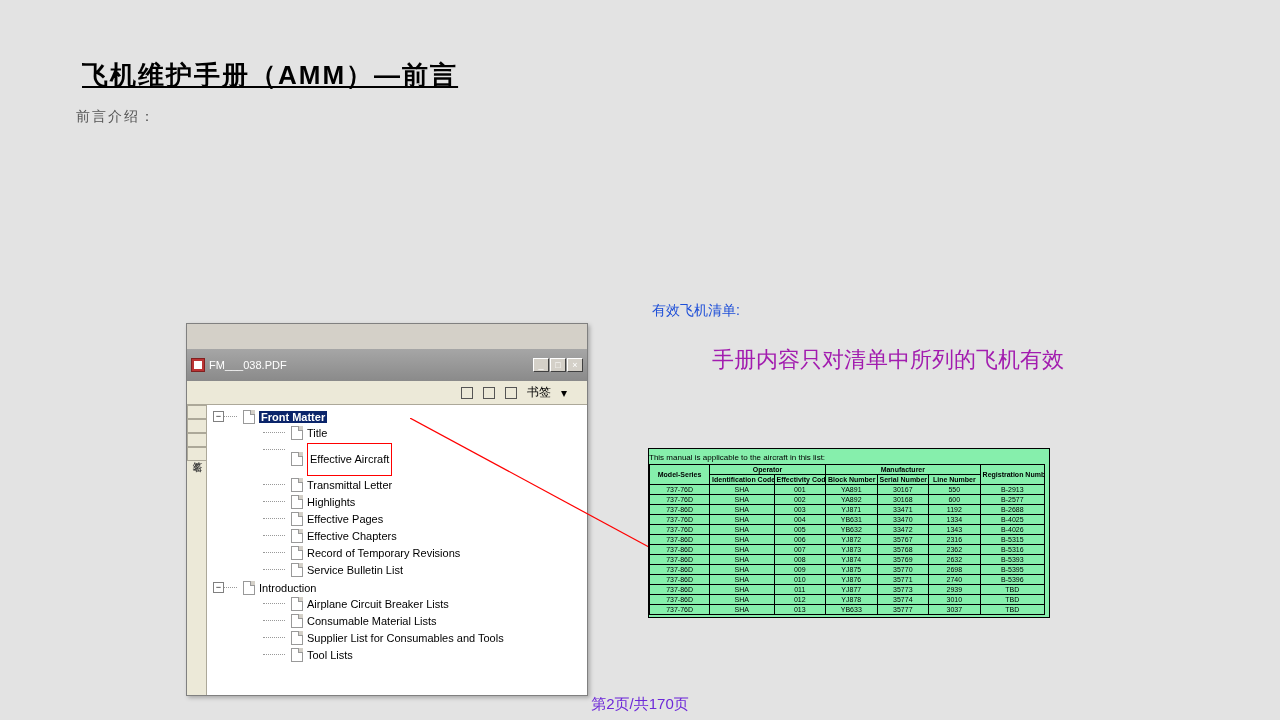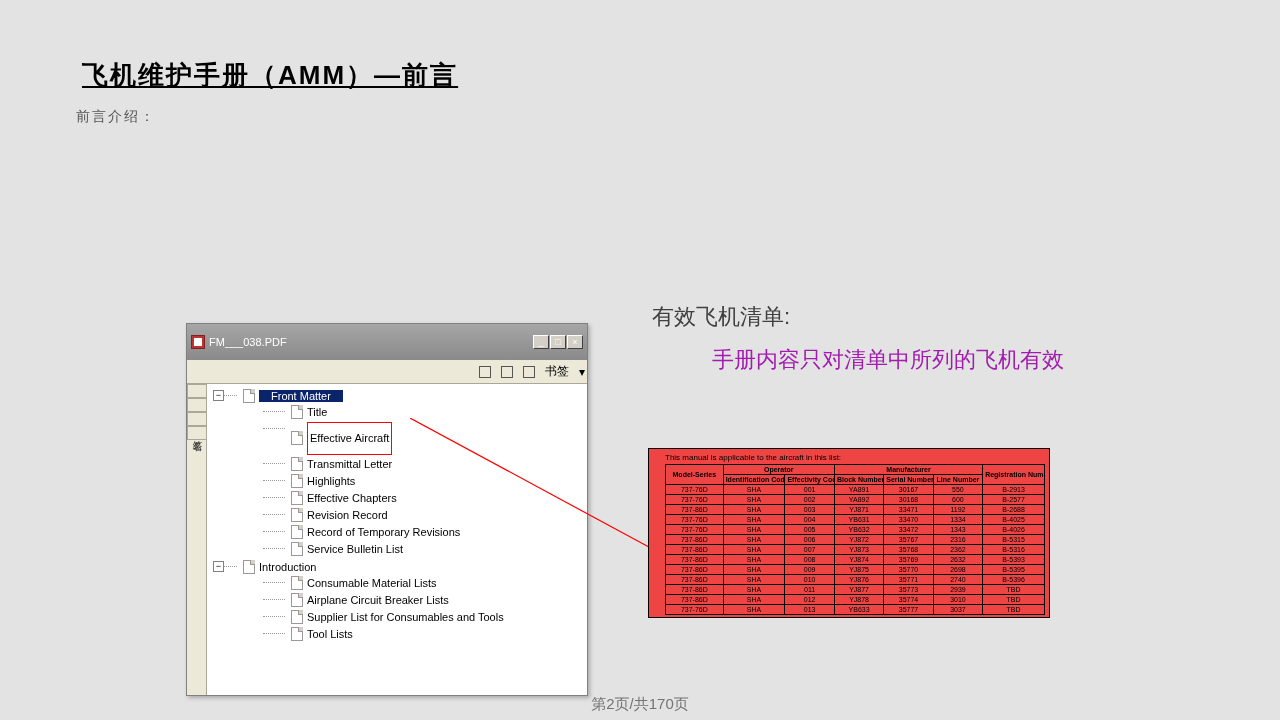--- a/index.html
+++ b/index.html
@@ -14,64 +14,64 @@
   .subtitle { position: absolute; left: 76px; top: 108px; font-size: 14px; color: #555; letter-spacing: 2px; }
 
   
   .pdf-window {
     position: absolute; left: 186px; top: 323px; width: 402px; height: 373px;
     background: #d4d0c8; border: 1px solid #808080;
     box-shadow: 2px 2px 4px rgba(0,0,0,.25);
     display: flex; flex-direction: column;
   }
   .titlebar {
-    height: 36px; background: linear-gradient(#a6a6a6,#8a8a8a);
+    height: 24px; background: linear-gradient(#a6a6a6,#8a8a8a);
     color: #fff; display: flex; align-items: center; font-size: 11px;
-    padding: 8px 4px; font-family: Tahoma, sans-serif;
+    padding: 16px 4px; font-family: Tahoma, sans-serif; margin-top: 25px;
   }
   .titlebar .pdf-icon { width:14px;height:14px;background:#b33; border:1px solid #802020; margin-right:4px; position:relative; }
   .titlebar .pdf-icon::after{content:"";position:absolute;left:2px;top:2px;right:2px;bottom:2px;background:#fff;}
   .winbtns{margin-left:auto;display:flex;gap:1px;}
   .winbtn{width:16px;height:14px;background:#d4d0c8;border:1px solid #fff;border-right-color:#404040;border-bottom-color:#404040;font-size:9px;display:flex;align-items:center;justify-content:center;font-family:Arial;}
-  .toolbar{height:24px;background:#ece9d8;display:flex;align-items:center;justify-content:flex-end;padding:0 2px;gap:10px;font-size:12px;border-bottom:1px solid #aca899;}
+  .toolbar{height:24px;background:#ece9d8;display:flex;align-items:center;justify-content:flex-end;padding:0 20px;gap:10px;font-size:12px;border-bottom:1px solid #aca899;}
   .tbicon{width:12px;height:12px;border:1px solid #555;}
   .tbtext{font-size:12px;}
 
   .pdf-body{flex:1;display:flex;background:#ece9d8;overflow:hidden;}
   .sidetabs{width:20px;display:flex;flex-direction:column;border-right:1px solid #aca899;}
   .sidetab{flex:0 0 auto;writing-mode:vertical-rl;font-size:10px;background:#ece9d8;border:1px solid #aca899;border-right:none;padding:6px 2px;text-align:center;color:#333;}
 
   .treewrap{flex:1;background:#fff;overflow:auto;font-family:Tahoma,sans-serif;font-size:11px;position:relative;}
   ul.tree{list-style:none;padding-left:8px;margin:4px 0;}
   ul.tree ul{list-style:none;padding-left:20px;}
   li.node{position:relative;padding:1px 0 1px 28px;white-space:nowrap;line-height:15px;}
   li.node::before{content:"";position:absolute;left:0;top:7px;width:22px;border-top:1px dotted #999;}
   li.branch>span.expander{position:absolute;left:-2px;top:2px;width:11px;height:11px;border:1px solid #808080;background:#fff;font-size:9px;line-height:9px;text-align:center;font-family:Arial;}
   .pageicon{display:inline-block;width:12px;height:14px;border:1px solid #999;background:#fff;vertical-align:-3px;margin-right:4px;position:relative;}
   .pageicon::after{content:"";position:absolute;right:-1px;top:-1px;width:4px;height:4px;background:#d4d0c8;border-left:1px solid #999;border-bottom:1px solid #999;}
-  .sel{background:#0a246a;color:#fff;padding:0 12px;}
+  .sel{background:#0a246a;color:#fff;padding:0 2px;font-weight:bold;}
   .hlbox{border:1px solid red;padding:8px 2px;display:inline-block;}
 
   
-  .rhead{position:absolute;left:652px;top:302px;font-size:22px;color:#404040;}
+  .rhead{position:absolute;left:652px;top:302px;font-size:14px;color:#1d4ed8;}
   .rbody{position:absolute;left:652px;top:344px;width:450px;font-size:22px;line-height:32px;color:#a21caf;}
   .rbody .indent{display:inline-block;width:60px;}
 
   
-  .tblwrap{position:absolute;left:648px;top:448px;width:402px;background:#ef4444;border:1px solid #000;padding:4px 4px 2px 16px;}
+  .tblwrap{position:absolute;left:648px;top:448px;width:402px;background:#86efac;border:1px solid #000;padding:4px 4px 2px 0;}
   .captxt{font-size:8px;margin-bottom:2px;font-family:Arial;}
   table.aircraft{width:100%;border-collapse:collapse;font-family:Arial;font-size:7px;table-layout:fixed;}
   table.aircraft th,table.aircraft td{border:1px solid #000;padding:1px 2px;text-align:center;white-space:nowrap;overflow:hidden;}
   table.aircraft th{font-weight:bold;}
   table.aircraft .grp{border-bottom:1px solid #000;}
 
   
   svg.arrow{position:absolute;left:410px;top:418px;width:260px;height:145px;pointer-events:none;}
 
-  .footer{position:absolute;left:0;right:0;bottom:6px;text-align:center;font-size:15px;color:#737373;}
+  .footer{position:absolute;left:0;right:0;bottom:6px;text-align:center;font-size:15px;color:#6d28d9;}
 </style>
 </head>
 <body>
 
 <div class="slide-title">飞机维护手册（AMM）—前言</div>
 <div class="subtitle">前言介绍：</div>
 
 <div class="pdf-window">
   <div class="titlebar">
     <span class="pdf-icon"></span>
@@ -99,32 +99,32 @@
     <div class="treewrap">
       <ul class="tree">
         <li class="node branch">
           <span class="expander">−</span>
           <span class="pageicon"></span><span class="sel">Front Matter</span>
           <ul id="root-children">
               <li class="node"><span class="pageicon"></span><span>Title</span></li>
               <li class="node"><span class="pageicon"></span><span class="hlbox">Effective Aircraft</span></li>
               <li class="node"><span class="pageicon"></span><span>Transmittal Letter</span></li>
               <li class="node"><span class="pageicon"></span><span>Highlights</span></li>
+              <li class="node"><span class="pageicon"></span><span>Effective Pages</span></li>
               <li class="node"><span class="pageicon"></span><span>Effective Chapters</span></li>
-              <li class="node"><span class="pageicon"></span><span>Revision Record</span></li>
               <li class="node"><span class="pageicon"></span><span>Record of Temporary Revisions</span></li>
               <li class="node"><span class="pageicon"></span><span>Service Bulletin List</span></li>
             </ul>
         </li>
         <li class="node branch">
           <span class="expander">−</span>
           <span class="pageicon"></span><span>Introduction</span>
           <ul id="intro-children">
+              <li class="node"><span class="pageicon"></span><span>Airplane Circuit Breaker Lists</span></li>
               <li class="node"><span class="pageicon"></span><span>Consumable Material Lists</span></li>
-              <li class="node"><span class="pageicon"></span><span>Airplane Circuit Breaker Lists</span></li>
               <li class="node"><span class="pageicon"></span><span>Supplier List for Consumables and Tools</span></li>
               <li class="node"><span class="pageicon"></span><span>Tool Lists</span></li>
             </ul>
         </li>
       </ul>
     </div>
   </div>
 </div>
 
 <svg class="arrow">

